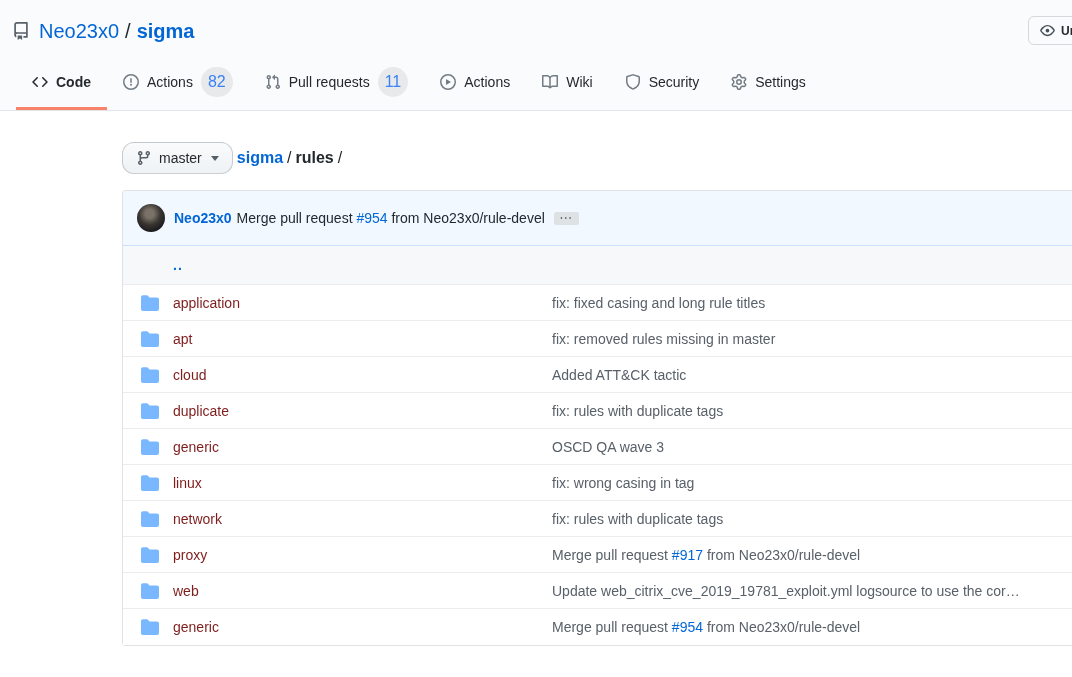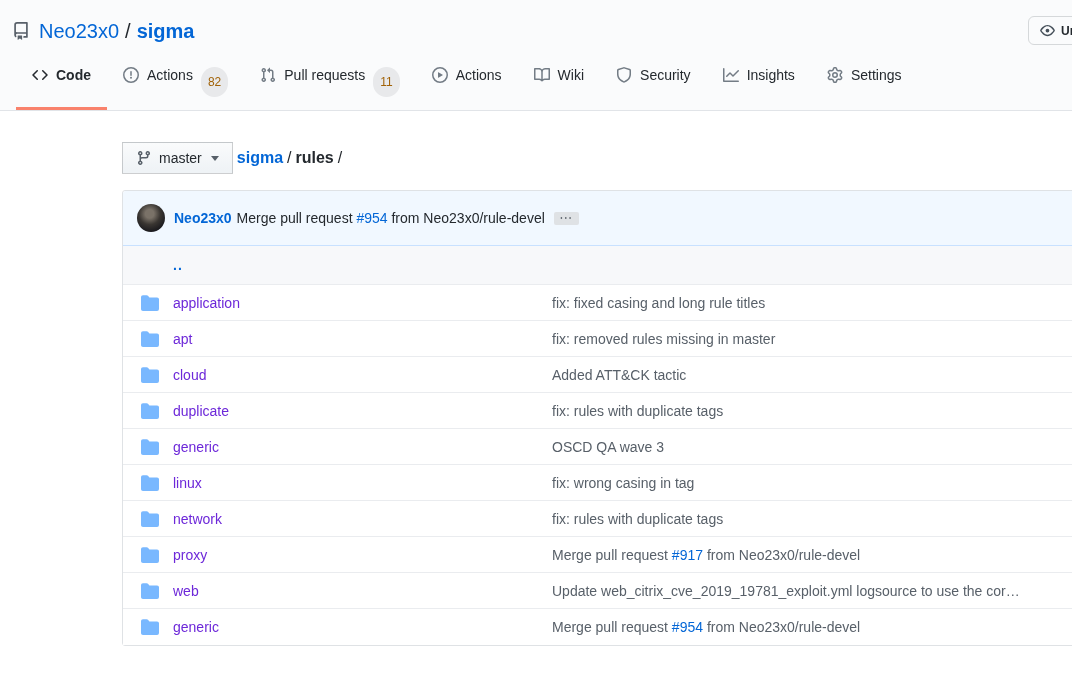--- a/index.html
+++ b/index.html
@@ -44,51 +44,51 @@
     font-size: 12px; font-weight: 700; color: #24292e;
     cursor: pointer;
   }
   .watch-btn .eye { color: #46505a; }
 
   .reponav {
     position: absolute; bottom: 0; left: 16px;
     display: flex;
   }
   .reponav-item {
-    display: flex; gap: 8px;
+    display: flex; align-items: center; gap: 8px;
     padding: 14px 16px 10px 16px;
     border-bottom: 3px solid transparent;
     font-size: 14px; color: #24292e;
     text-decoration: none; cursor: pointer;
     white-space: nowrap;
   }
   .reponav-item .tab-icon { color: #737c85; }
   .reponav-item.active { font-weight: 700; border-bottom-color: #f9826c; }
   .reponav-item.active .tab-icon { color: #24292e; }
   .counter {
     background: rgba(27,31,35,0.08);
     border-radius: 20px;
     padding: 8px 7px;
-    font-size: 12px; font-weight: 400; color: #a16207;
+    font-size: 16px; font-weight: 400; color: #3b82f6;
     line-height: 14px;
   }
 
   
   .main { margin-left: 122px; width: 1120px; }
 
   .file-nav {
     margin-top: 31px;
     display: flex; align-items: center;
   }
   .branch-btn {
     display: inline-flex; align-items: center; gap: 7px;
     height: 32px; padding: 0 13px;
     background: linear-gradient(-180deg, #fafbfc, #eff3f6 90%);
     border: 1px solid rgba(27,31,35,0.2);
-    border-radius: 0;
+    border-radius: 12px;
     font-family: "Liberation Sans", sans-serif;
     font-size: 14px; color: #24292e;
     cursor: pointer;
   }
   .branch-btn .branch-icon { color: #586069; }
   .caret {
     width: 0; height: 0; margin-left: 2px;
     border-left: 4px solid transparent;
     border-right: 4px solid transparent;
     border-top: 5px solid #576069;
@@ -142,21 +142,21 @@
   .file-row {
     height: 36px;
     display: flex; align-items: center;
     border-bottom: 1px solid #eaecef;
     font-size: 14px;
     background: #fff;
   }
   .file-row:last-child { border-bottom: none; }
   .cell-icon { margin-left: 18px; width: 18px; color: #79b8ff; flex: none; }
   .cell-name { margin-left: 14px; width: 379px; flex: none; }
-  .cell-name a { color: #6d28d9; text-decoration: none; cursor: pointer; }
+  .cell-name a { color: #7f1d1d; text-decoration: none; cursor: pointer; }
   .cell-msg {
     flex: 1; color: #586069;
     white-space: nowrap; overflow: hidden;
     cursor: pointer;
   }
 </style>
 </head>
 <body>
 
 <div class="pagehead">
@@ -228,28 +228,20 @@
       <span class="tab-icon">
           <svg width="16" height="16" viewBox="0 0 16 16" fill="currentColor">
             <path d="M7.467.133a1.748 1.748 0 0 1 1.066 0l5.25 1.68A1.75 1.75 0 0 1 15 3.48V7c0 1.566-.32 3.182-1.303 4.682-.983 1.498-2.585 2.813-5.032 3.855a1.697 1.697 0 0 1-1.33 0c-2.447-1.042-4.049-2.357-5.032-3.855C1.32 10.182 1 8.566 1 7V3.48a1.75 1.75 0 0 1 1.217-1.667Zm.61 1.429a.25.25 0 0 0-.153 0l-5.25 1.68a.25.25 0 0 0-.174.238V7c0 1.358.275 2.666 1.057 3.86.784 1.194 2.121 2.34 4.366 3.297a.196.196 0 0 0 .154 0c2.245-.956 3.582-2.104 4.366-3.298C13.225 9.666 13.5 8.358 13.5 7V3.48a.251.251 0 0 0-.174-.237l-5.25-1.68Z"></path>
           </svg>
         </span>
       <span>Security</span>
     </a>
     <a class="reponav-item">
       <span class="tab-icon">
           <svg width="16" height="16" viewBox="0 0 16 16" fill="currentColor">
-            <path d="M1.5 1.75V13.5h13.75a.75.75 0 0 1 0 1.5H.75a.75.75 0 0 1-.75-.75V1.75a.75.75 0 0 1 1.5 0Zm14.28 2.53-5.25 5.25a.75.75 0 0 1-1.06 0L7 7.06 4.28 9.78a.751.751 0 0 1-1.042-.018.751.751 0 0 1-.018-1.042l3.25-3.25a.75.75 0 0 1 1.06 0L10 7.94l4.72-4.72a.751.751 0 0 1 1.042.018.751.751 0 0 1 .018 1.042Z"></path>
-          </svg>
-        </span>
-      <span>Insights</span>
-    </a>
-    <a class="reponav-item">
-      <span class="tab-icon">
-          <svg width="16" height="16" viewBox="0 0 16 16" fill="currentColor">
             <path d="M8 0c.236 0 .47.01.701.03.743.065 1.29.615 1.458 1.261l.29 1.106c.017.066.078.158.211.224.231.114.454.243.668.386.123.082.233.09.3.071l1.102-.303c.644-.176 1.392.021 1.82.63.27.385.506.792.704 1.218.315.675.111 1.422-.363 1.891l-.815.806c-.05.048-.098.147-.088.294a6.214 6.214 0 0 1 0 .772c-.01.147.038.246.088.294l.815.806c.474.469.678 1.216.363 1.891a7.977 7.977 0 0 1-.704 1.217c-.428.61-1.176.807-1.82.63l-1.102-.302c-.067-.019-.177-.011-.3.071a5.909 5.909 0 0 1-.668.386c-.133.066-.194.158-.211.224l-.29 1.106c-.168.646-.715 1.196-1.458 1.26a8.006 8.006 0 0 1-1.402 0c-.743-.064-1.289-.614-1.458-1.26l-.289-1.106c-.018-.066-.079-.158-.212-.224a5.738 5.738 0 0 1-.668-.386c-.123-.082-.233-.09-.299-.071l-1.103.303c-.644.176-1.392-.021-1.82-.63a8.12 8.12 0 0 1-.704-1.218c-.315-.675-.111-1.422.363-1.891l.815-.806c.05-.048.098-.147.088-.294a6.214 6.214 0 0 1 0-.772c.01-.147-.038-.246-.088-.294l-.815-.806C.635 6.045.431 5.298.746 4.623a7.92 7.92 0 0 1 .704-1.217c.428-.61 1.176-.807 1.82-.63l1.102.302c.067.019.177.011.3-.071.214-.143.437-.272.668-.386.133-.066.194-.158.211-.224l.29-1.106C6.009.645 6.556.095 7.299.03 7.53.01 7.764 0 8 0Zm-.571 1.525c-.036.003-.108.036-.137.146l-.289 1.105c-.147.561-.549.967-.998 1.189-.173.086-.34.183-.5.29-.417.278-.97.423-1.529.27l-1.103-.303c-.109-.03-.175.016-.195.045-.22.312-.412.644-.573.99-.014.031-.021.11.059.19l.815.806c.411.406.562.957.53 1.456a4.709 4.709 0 0 0 0 .582c.032.499-.119 1.05-.53 1.456l-.815.806c-.081.08-.073.159-.059.19.162.346.353.677.573.989.02.03.086.076.195.046l1.103-.303c.559-.153 1.112-.008 1.529.27.16.107.327.204.5.29.449.222.851.628.998 1.189l.289 1.105c.029.11.101.143.137.146a6.6 6.6 0 0 0 1.142 0c.036-.003.108-.036.137-.146l.289-1.105c.147-.561.549-.967.998-1.189.173-.086.34-.183.5-.29.417-.278.97-.423 1.529-.27l1.103.303c.109.029.175-.016.195-.045.22-.313.411-.644.573-.99.014-.031.021-.11-.059-.19l-.815-.806c-.411-.406-.562-.957-.53-1.456a4.709 4.709 0 0 0 0-.582c-.032-.499.119-1.05.53-1.456l.815-.806c.081-.08.073-.159.059-.19a6.464 6.464 0 0 0-.573-.989c-.02-.03-.086-.076-.195-.046l-1.103.303c-.559.153-1.112.008-1.529-.27a4.44 4.44 0 0 0-.5-.29c-.449-.222-.851-.628-.998-1.189l-.289-1.105c-.029-.11-.101-.143-.137-.146a6.6 6.6 0 0 0-1.142 0ZM11 8a3 3 0 1 1-6 0 3 3 0 0 1 6 0ZM9.5 8a1.5 1.5 0 1 0-3.001.001A1.5 1.5 0 0 0 9.5 8Z"></path>
           </svg>
         </span>
       <span>Settings</span>
     </a>
   </nav>
 </div>
 
 <div class="main">
 

